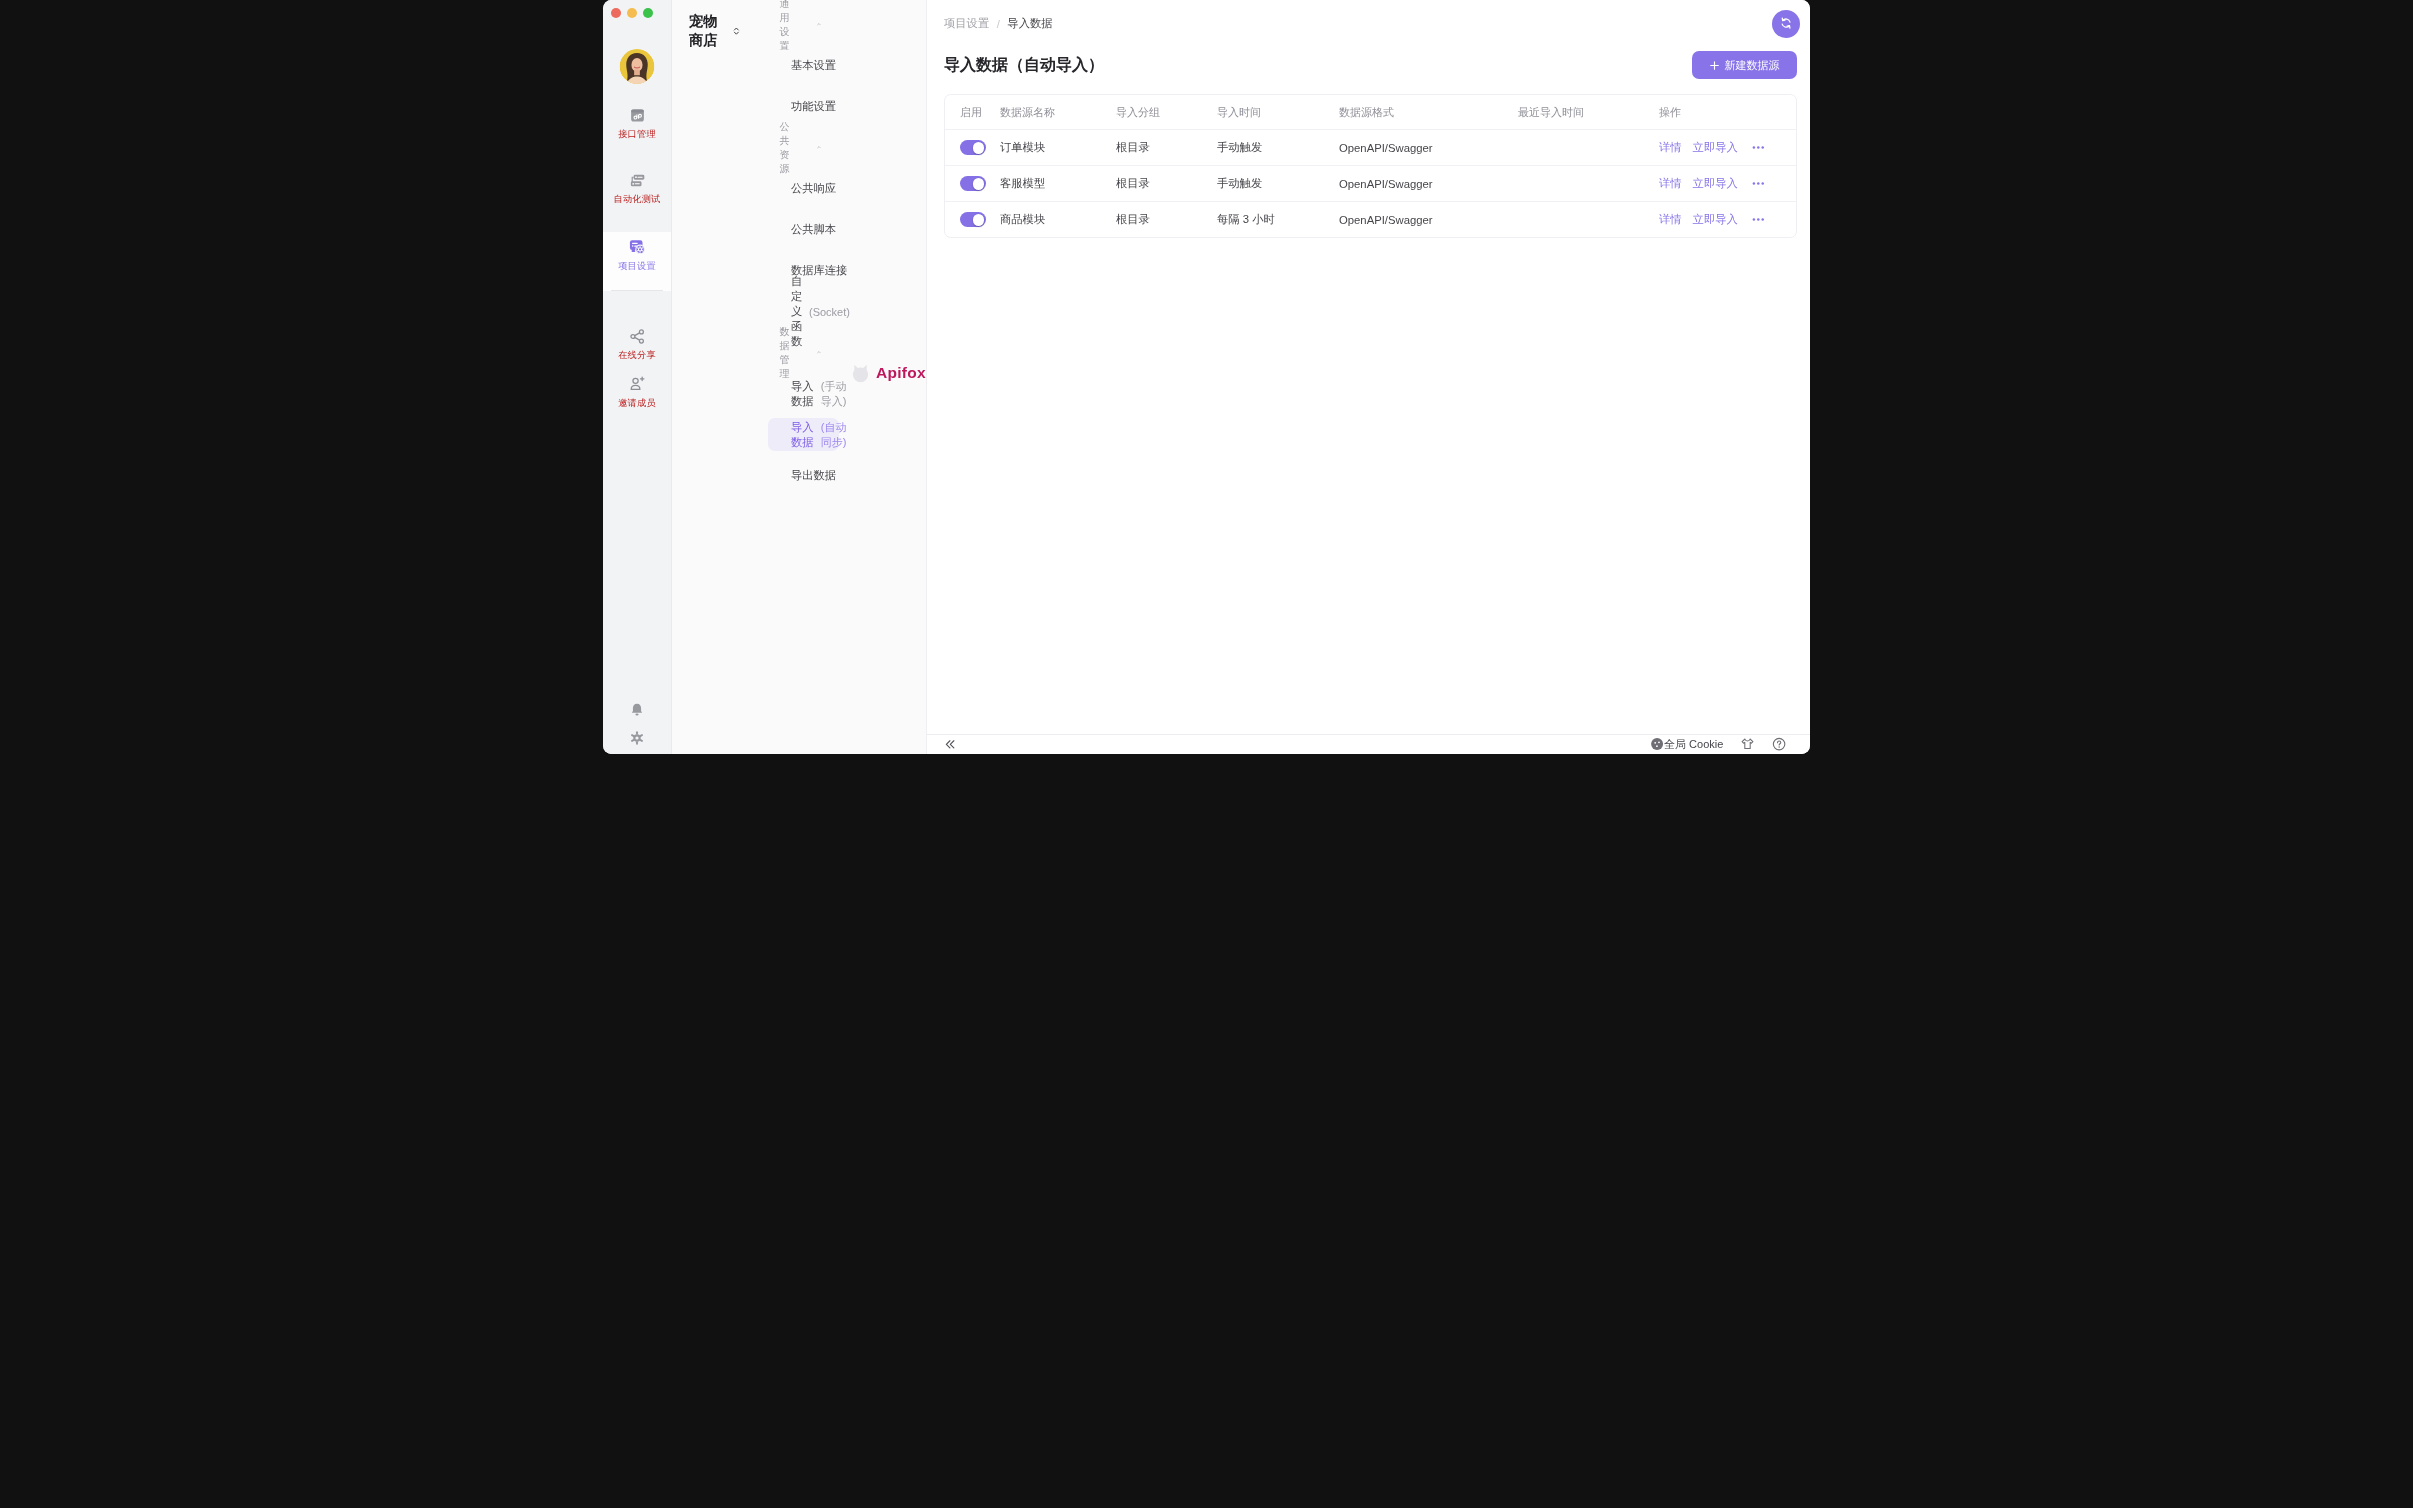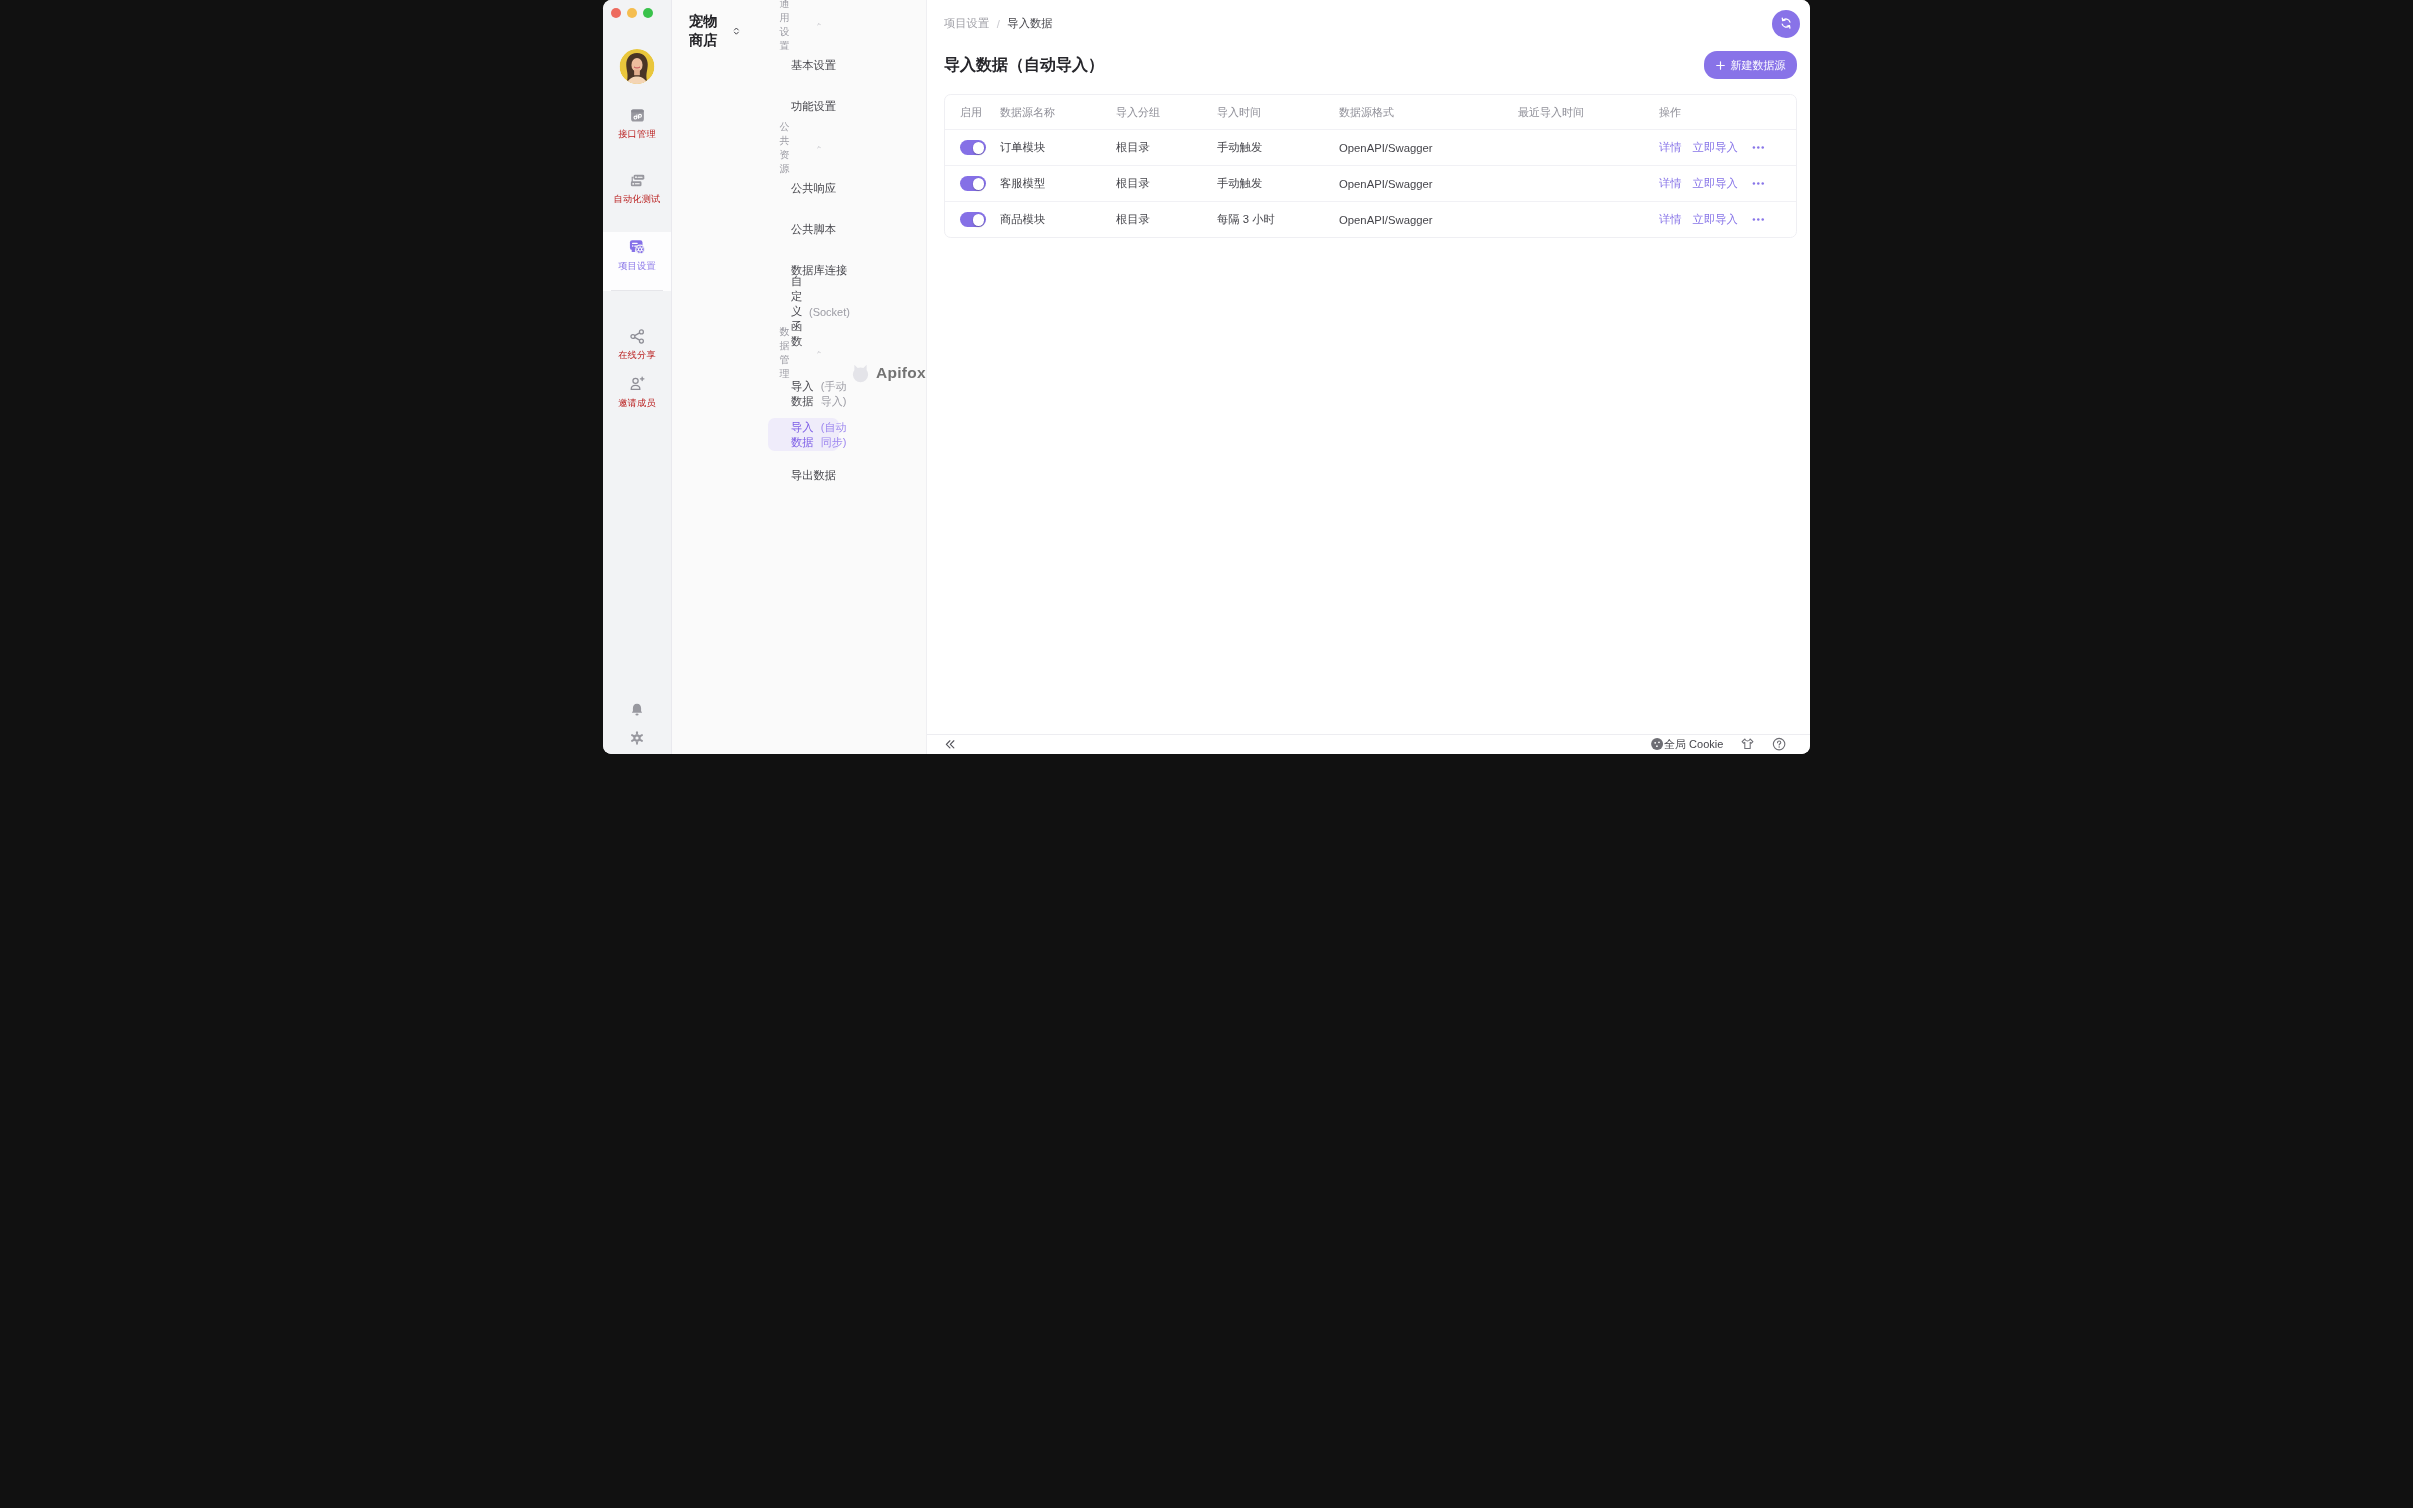--- a/index.html
+++ b/index.html
@@ -28,33 +28,33 @@
   .sb-title{font-size:14.2px;font-weight:700;color:#222226;}
   .sb-list{margin-top:4.2px;flex:1;}
   .sb-row{height:41px;display:flex;align-items:center;}
   .sb-section{padding-left:22.6px;padding-right:28.5px;justify-content:space-between;color:#9c9ca4;font-size:10px;cursor:pointer;gap:22px;}
   .sb-item{padding-left:34px;font-size:11.3px;color:#46464c;position:relative;cursor:pointer;}
   .sb-item .suffix{color:#9c9ca4;margin-left:4.2px;font-size:11px;}
   .sb-item.active{color:#7b5be6;}
   .sb-item.active .suffix{color:#9d87ef;}
   .sb-item.active::before{content:"";position:absolute;left:11px;right:11.3px;top:3.4px;bottom:3.8px;background:#efecfa;border-radius:6.7px;}
   .sb-item span{position:relative;z-index:1;}
-  .sb-logo{display:flex;align-items:center;gap:5px;justify-content:center;margin:0 auto 8.4px auto;color:#737373;font-weight:700;font-size:15.5px;letter-spacing:0.3px;}
+  .sb-logo{display:flex;align-items:center;gap:5px;justify-content:center;margin:0 auto 8.4px auto;color:#be185d;font-weight:700;font-size:15.5px;letter-spacing:0.3px;}
 
   
   .main{flex:1;min-width:0;display:flex;flex-direction:column;background:#fff;}
   .main-header{height:47px;display:flex;align-items:center;justify-content:space-between;padding:0 10px 0 17px;flex-shrink:0;}
   .breadcrumb{display:flex;gap:7.5px;align-items:center;font-size:11.3px;}
   .bc-muted{color:#a1a1a8;cursor:pointer;}
   .bc-sep{color:#c9c9cf;}
   .bc-current{color:#46464c;}
   .refresh-btn{width:28px;height:28px;border-radius:50%;background:#8873e8;display:flex;align-items:center;justify-content:center;border:none;cursor:pointer;}
   .title-row{display:flex;align-items:flex-start;justify-content:space-between;padding:0 13.4px 0 17px;margin-top:4.2px;flex-shrink:0;}
   .page-title{font-size:16px;font-weight:700;color:#26262b;padding-top:4.2px;}
-  .new-btn{height:28px;background:#8873e8;color:#fff;border:none;border-radius:13px;font-size:11px;display:flex;align-items:center;gap:5px;padding:0 11px;cursor:pointer;font-family:inherit;}
+  .new-btn{height:28px;background:#8873e8;color:#fff;border:none;border-radius:7px;font-size:11px;display:flex;align-items:center;gap:5px;padding:0 17px;cursor:pointer;font-family:inherit;}
 
   .table-wrap{margin:15px 13.4px 0 17px;border:0.8px solid #efeff3;border-radius:6.7px;overflow:hidden;flex-shrink:0;}
   .t-header,.t-row{display:grid;grid-template-columns:40px 116px 101px 122px 179px 141px 1fr;align-items:center;padding-left:15px;}
   .t-header{height:34px;color:#8f8f98;font-size:11px;}
   .t-row{height:36px;border-top:0.8px solid #f1f1f5;font-size:11.3px;color:#45454b;}
   .toggle{width:26px;height:15px;border-radius:7.5px;background:#8570e6;position:relative;cursor:pointer;}
   .toggle::after{content:"";position:absolute;right:1.7px;top:1.7px;width:11.7px;height:11.7px;border-radius:50%;background:#fff;box-shadow:0 0.8px 1.7px rgba(0,0,0,.3);}
   .actions{display:flex;align-items:center;gap:11px;}
   .link{color:#8875e8;cursor:pointer;}
   .more-btn{display:flex;align-items:center;margin-left:3.4px;cursor:pointer;}

